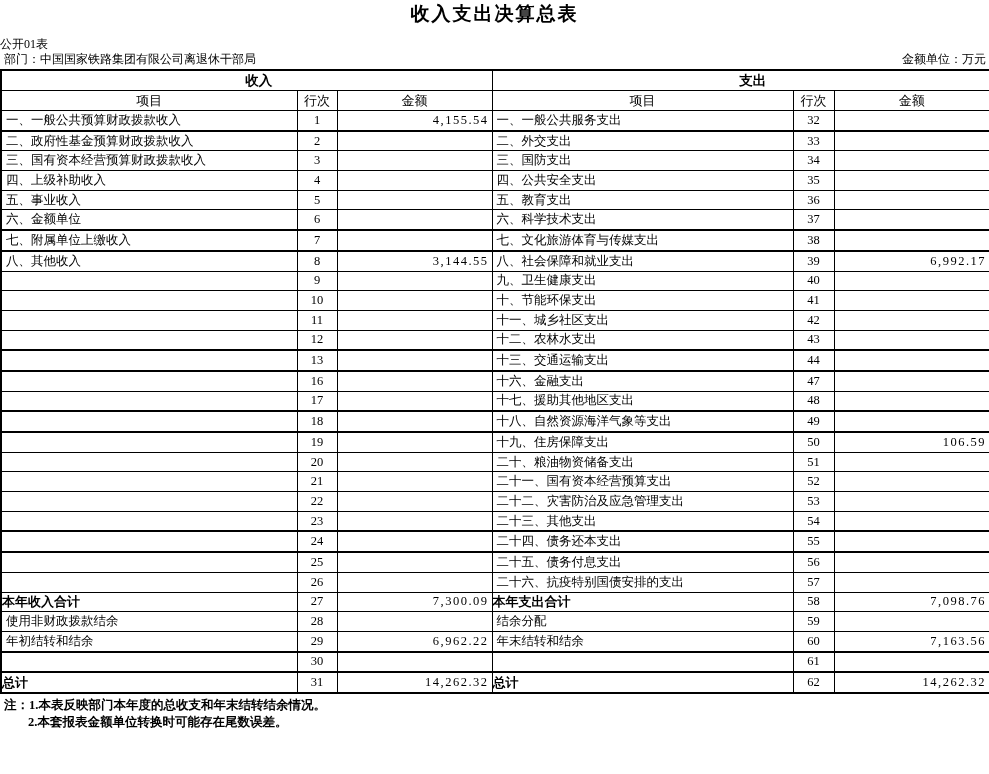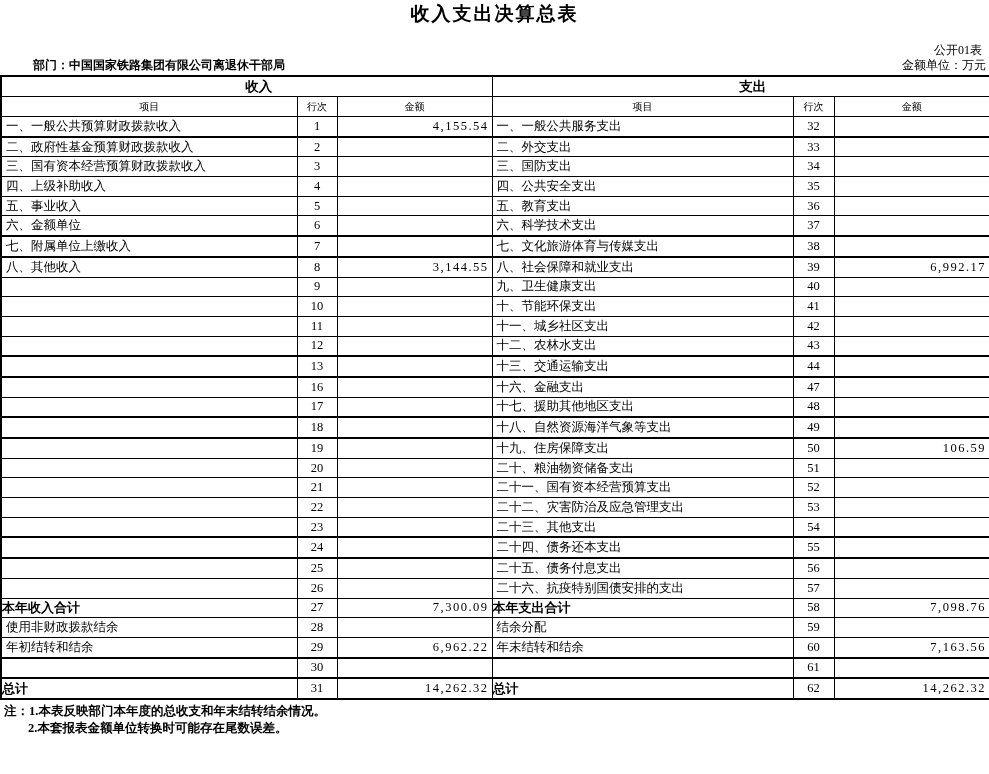--- a/index.html
+++ b/index.html
@@ -13,50 +13,49 @@
 
   .doc-title {
     text-align: center;
     font-size: 19px;
     font-weight: bold;
     letter-spacing: 2px;
     line-height: 23px;
     margin-top: 2px;
   }
   .meta-top {
-    text-align: right;
     font-size: 12px;
     line-height: 15px;
     padding-right: 7px;
-    margin-top: 18px;
+    margin-top: 12px;
   }
   .meta-row {
     display: flex;
     justify-content: space-between;
     font-size: 12px;
     line-height: 15px;
     padding: 0 3px 0 4px;
     margin-bottom: 2px;
   }
-  .meta-row .dept { font-weight: bold; margin-left: 29px; }
+  .meta-row .dept { font-weight: normal; }
 
   table.main {
     border-collapse: collapse;
     table-layout: fixed;
     width: 989px;
     border: 2px solid #000;
   }
   th, td {
     border: 1px solid #000;
     font-weight: normal;
     overflow: hidden;
     white-space: nowrap;
     padding: 0;
   }
-  thead th { height: 19px; font-size: 10px; text-align: center; }
+  thead th { height: 19px; font-size: 13px; text-align: center; }
   tr.h1 th { font-weight: bold; font-size: 13.5px; padding-left: 24px; }
   tr.h3 th { border-bottom-width: 2px; }
 
   tbody td { height: 18.7px; font-size: 12.5px; line-height: 13px; }
   td.item   { text-align: left;  padding-left: 4px; }
   td.rowno  { text-align: center; }
   td.amount { text-align: right; padding-right: 3px; letter-spacing: 1.5px; }
   td.bold   { font-weight: bold; text-align: left; padding-left: 0; font-size: 13px; }
 
   tr.thick td { border-top-width: 2px; border-bottom-width: 2px; }

